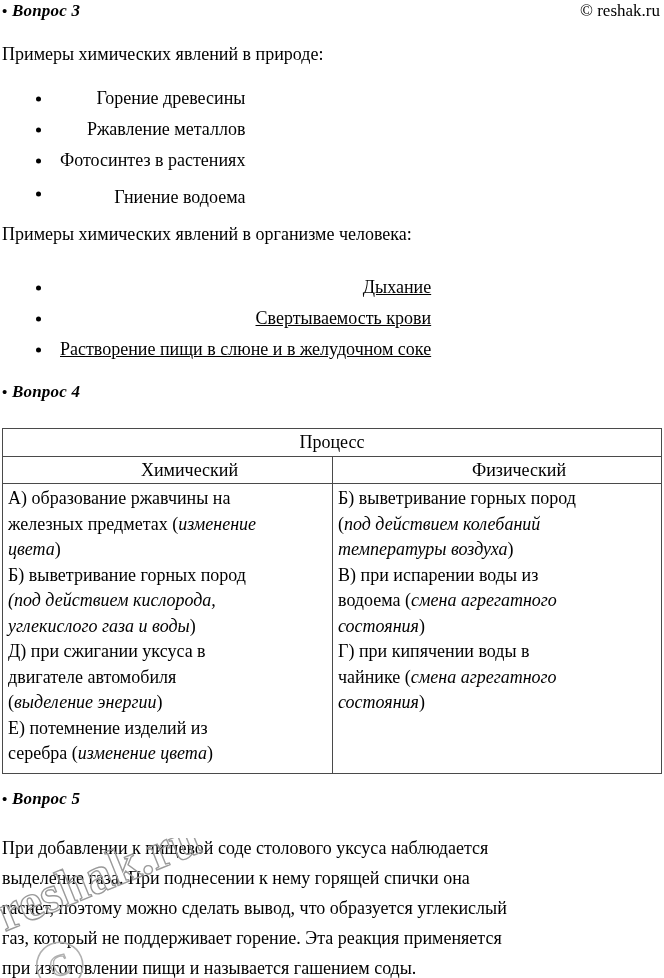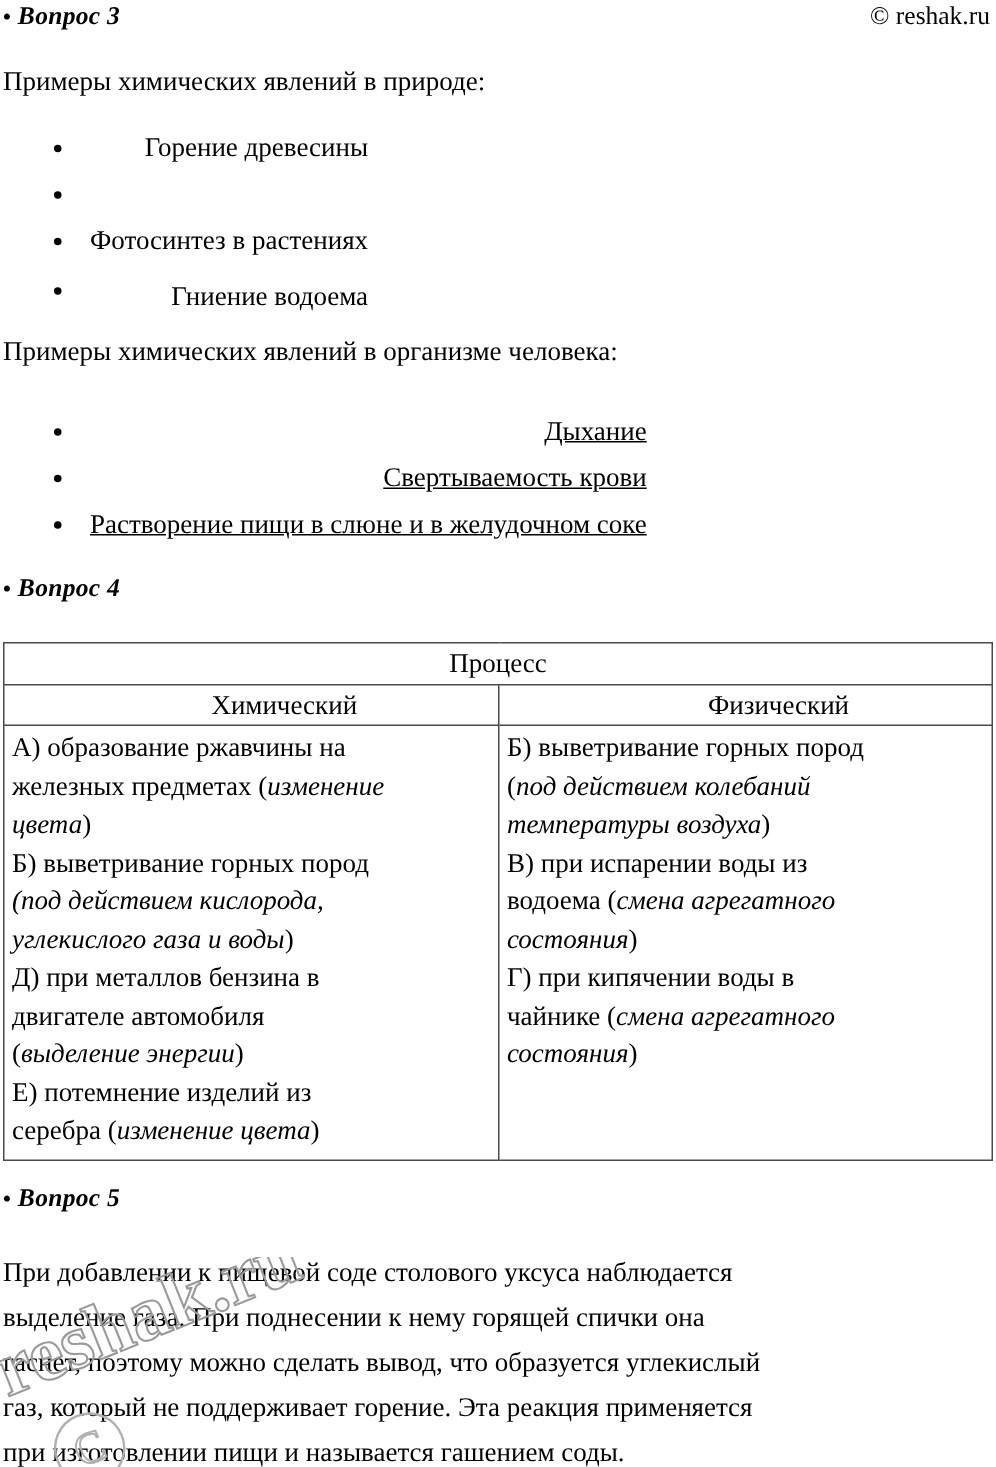--- a/index.html
+++ b/index.html
@@ -172,20 +172,21 @@
 
   <div class="lead" style="top:44px;">Примеры химических явлений в природе:</div>
 
   <ul class="blist" id="list-nature" style="top:83px;">
     <li>
       <span class="bullet"></span>
       <span>Горение древесины</span>
     </li>
     <li>
       <span class="bullet"></span>
+      <span>Ржавление металлов</span>
     </li>
     <li>
       <span class="bullet"></span>
       <span>Фотосинтез в растениях</span>
     </li>
     <li class="gap">
       <span class="bullet"></span>
       <span>Гниение водоема</span>
     </li>
   </ul>
@@ -226,21 +227,21 @@
         <td class="th-col">Физический</td>
       </tr>
       <tr>
         <td class="body-cell">
           <span class="cellline"><span>А) образование ржавчины на</span></span>
           <span class="cellline">железных предметах (<em>изменение</em></span>
           <span class="cellline"><em>цвета</em>)</span>
           <span class="cellline"><span>Б) выветривание горных пород</span></span>
           <span class="cellline"><em>(под действием кислорода,</em></span>
           <span class="cellline"><em>углекислого газа и воды</em>)</span>
-          <span class="cellline"><span>Д) при металлов бензина в</span></span>
+          <span class="cellline"><span>Д) при сжигании уксуса в</span></span>
           <span class="cellline"><span>двигателе автомобиля</span></span>
           <span class="cellline">(<em>выделение энергии</em>)</span>
           <span class="cellline"><span>Е) потемнение изделий из</span></span>
           <span class="cellline">серебра (<em>изменение цвета</em>)</span>
         </td>
         <td class="body-cell">
           <span class="cellline"><span>Б) выветривание горных пород</span></span>
           <span class="cellline">(<em>под действием колебаний</em></span>
           <span class="cellline"><em>температуры воздуха</em>)</span>
           <span class="cellline"><span>В) при испарении воды из</span></span>

